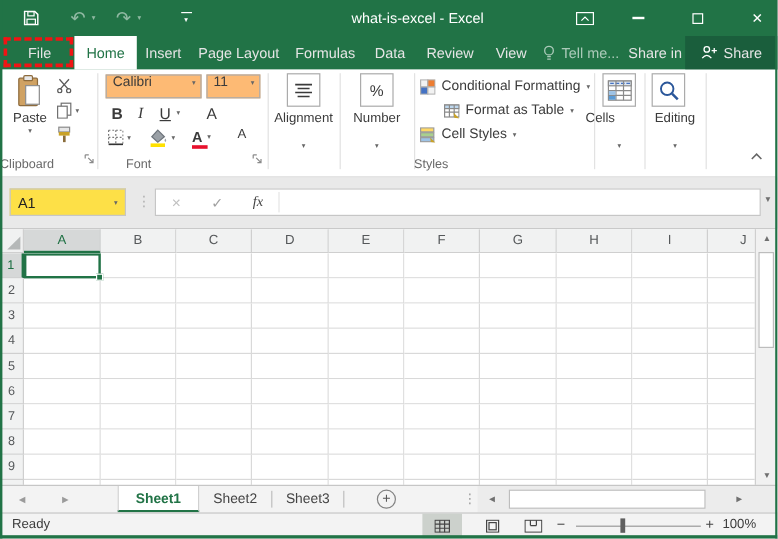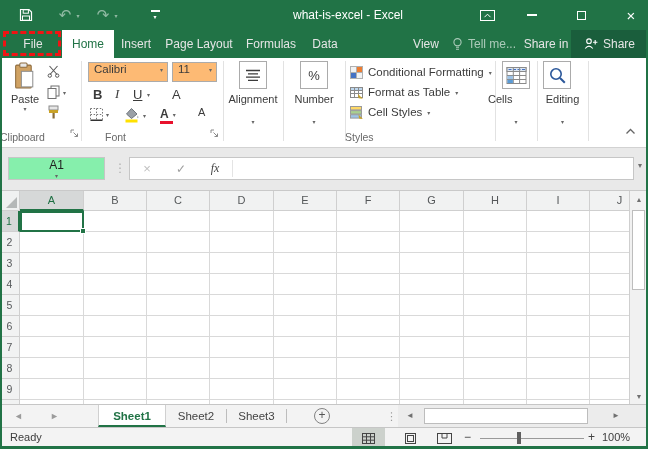--- a/index.html
+++ b/index.html
@@ -49,21 +49,21 @@
   .font-ud { position:relative; }
   .colorbar { position:absolute; left:0; bottom:-3px; width:13px; height:3px; }
   .big-btn { position:absolute; top:3px; width:28px; height:28px; border:1px solid #ababab; background:#fff; display:flex; align-items:center; justify-content:center; }
   .cg-label { position:absolute; top:35px; font-size:11px; color:#3b3b3b; text-align:center; }
   .cg-caret { position:absolute; top:52px; text-align:center; }
   .style-row { position:absolute; left:350px; height:16px; display:flex; align-items:center; gap:5px; font-size:11.5px; color:#3b3b3b; }
   .collapse-btn { position:absolute; right:12px; bottom:8px; }
 
   
   .fbar { position:absolute; left:0; top:148px; width:648px; height:42px; background:#e9e9e9; }
-  .name-box { position:absolute; left:8px; top:9px; width:97px; height:23px; background:#86efac; border:1px solid #c6c6c6; display:flex; align-items:center; justify-content:space-between; padding:0 6px; font-size:12px; color:#222;flex-direction:column; }
+  .name-box { position:absolute; left:8px; top:9px; width:97px; height:23px; background:#fde047; border:1px solid #c6c6c6; display:flex; align-items:center; justify-content:space-between; padding:0 6px; font-size:12px; color:#222; }
   .grip { position:absolute; left:114px; top:9px; height:23px; line-height:23px; color:#b0b0b0; font-size:12px; }
   .fx-panel { position:absolute; left:129px; top:9px; width:505px; height:23px; background:#fff; border:1px solid #c6c6c6; display:flex; align-items:stretch; }
   .fx-btn { width:34px; display:flex; align-items:center; justify-content:center; }
   .fx-sep { width:1px; background:#e4e4e4; margin:2px 0; }
   .formula-input { flex:1; }
   .fbar-expand { position:absolute; right:6px; top:13px; color:#707070; font-size:8px; }
 
   
   .grid { position:absolute; left:0; top:190px; width:648px; height:214px; background:#fff; border-top:1px solid #c9c9c9; }
   .corner { position:absolute; left:0; top:0; width:20px; height:20px; background:#f0f1f1; border-right:1px solid #cfcfcf; border-bottom:1px solid #cfcfcf; }
@@ -152,20 +152,21 @@
   </div>
 
   <div class="tabrow">
     <div class="annotation"></div>
     <div class="rtab" style="left:8px;width:50px;">File</div>
     <div class="rtab active" style="left:62px;width:52px;">Home</div>
     <div class="rtab" style="left:114px;width:44px;">Insert</div>
     <div class="rtab" style="left:160px;width:78px;">Page Layout</div>
     <div class="rtab" style="left:240px;width:62px;">Formulas</div>
     <div class="rtab" style="left:304px;width:42px;">Data</div>
+    <div class="rtab" style="left:348px;width:54px;">Review</div>
     <div class="rtab" style="left:404px;width:44px;">View</div>
     <div class="rtab tellme" style="left:452px;">
       <svg width="11" height="15" viewBox="0 0 11 15">
           <circle cx="5.5" cy="5.2" r="3.6" fill="none" stroke="rgba(255,255,255,.62)" stroke-width="1.1"></circle>
           <path d="M4 10.2 h3 M4 12.2 h3" stroke="rgba(255,255,255,.62)" stroke-width="1.1"></path>
         </svg>
       <span>Tell me...</span>
     </div>
     <div class="rtab" style="left:523px;width:46px;">Share in</div>
     <div class="rtab share" style="left:571px;width:77px;justify-content:center;">
@@ -290,21 +291,21 @@
     <div class="style-row" style="top:6px;">
       <svg width="13" height="13" viewBox="0 0 13 13">
           <rect x=".5" y=".5" width="6" height="6" fill="#f2f2f2" stroke="#b0b0b0"></rect>
           <rect x="6.5" y=".5" width="6" height="6" fill="#ed7d31" stroke="#b0b0b0"></rect>
           <rect x=".5" y="6.5" width="6" height="6" fill="#4472c4" stroke="#b0b0b0"></rect>
           <rect x="6.5" y="6.5" width="6" height="6" fill="#f2f2f2" stroke="#b0b0b0"></rect>
         </svg>
       <span>Conditional Formatting</span>
       <span class="rb-caret">▾</span>
     </div>
-    <div class="style-row" style="top:26px;">
+    <div class="style-row" style="top:26px;margin-left:20px;">
       <svg width="13" height="13" viewBox="0 0 13 13">
           <rect x=".5" y="1.5" width="12" height="10" fill="#fff" stroke="#8a8a8a"></rect>
           <rect x=".5" y="1.5" width="12" height="3" fill="#bdd7ee" stroke="#8a8a8a"></rect>
           <path d="M4.5 1.5 V11.5 M8.5 1.5 V11.5 M.5 7.5 H12.5" stroke="#8a8a8a"></path>
           <path d="M8 8 L12.8 12.8 L8.6 12.2 Z" fill="#c9a227"></path>
         </svg>
       <span>Format as Table</span>
       <span class="rb-caret">▾</span>
     </div>
     <div class="style-row" style="top:46px;">

